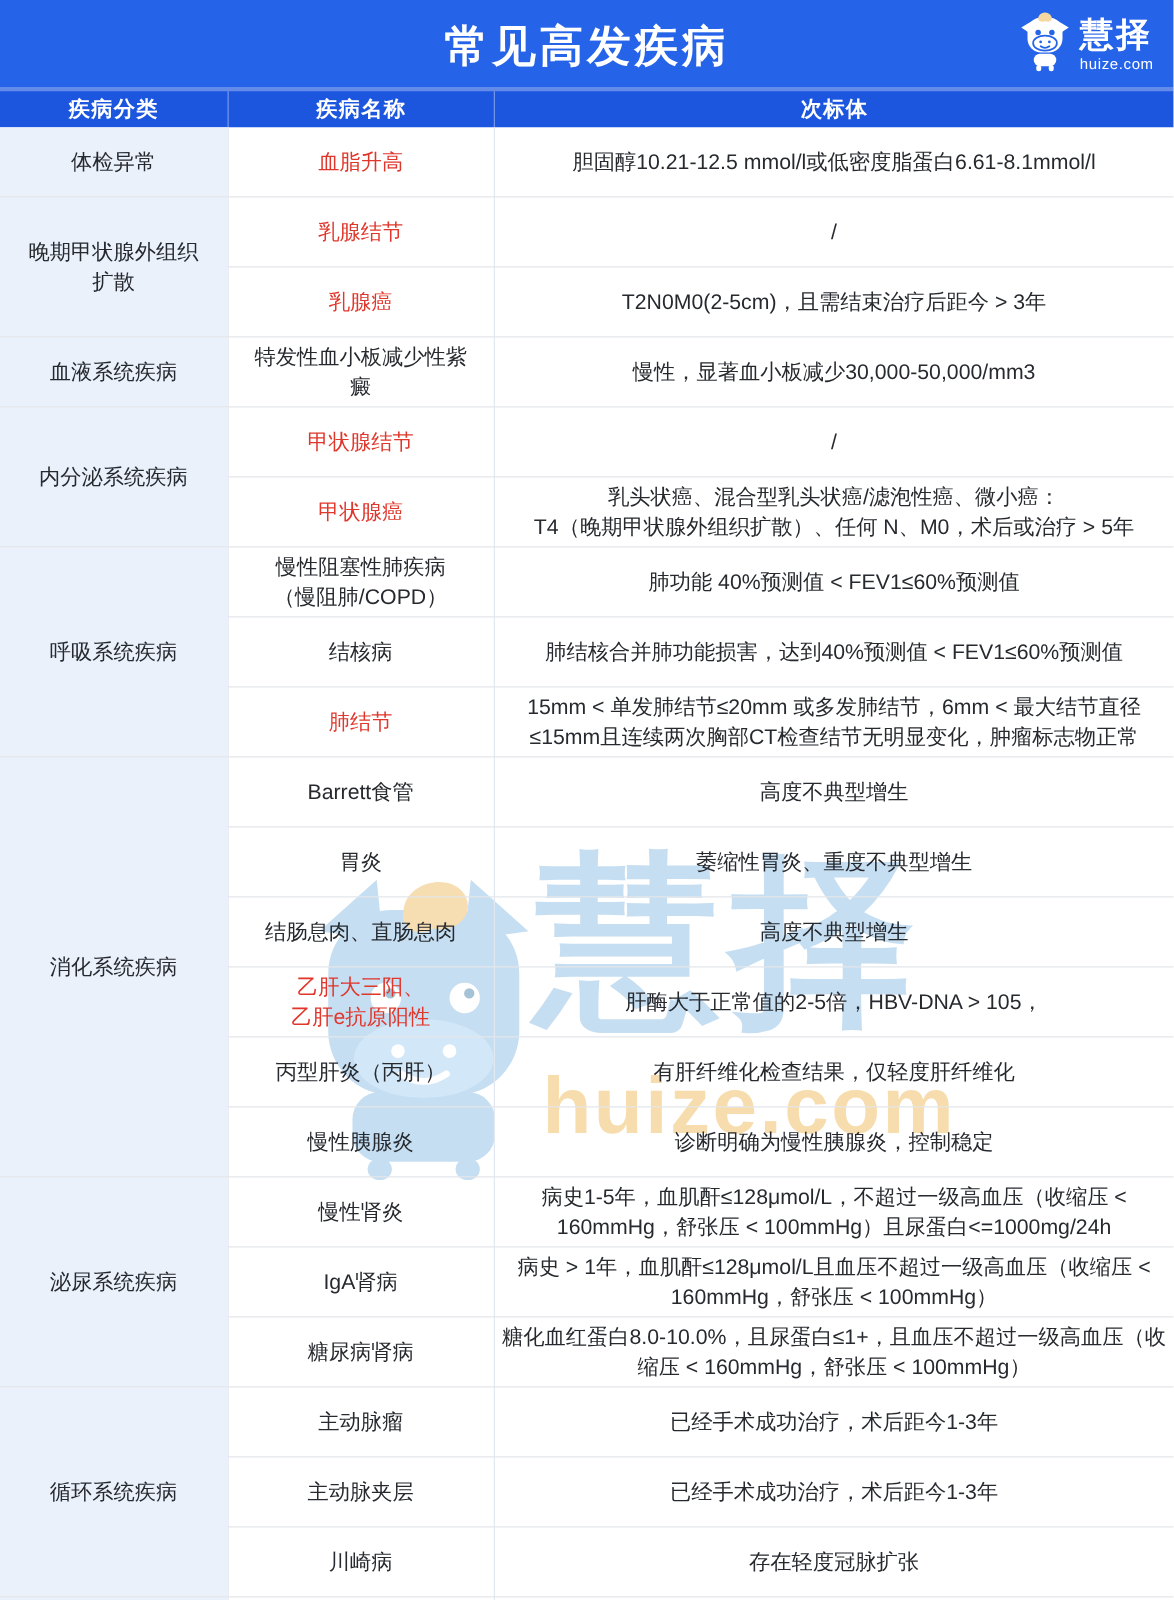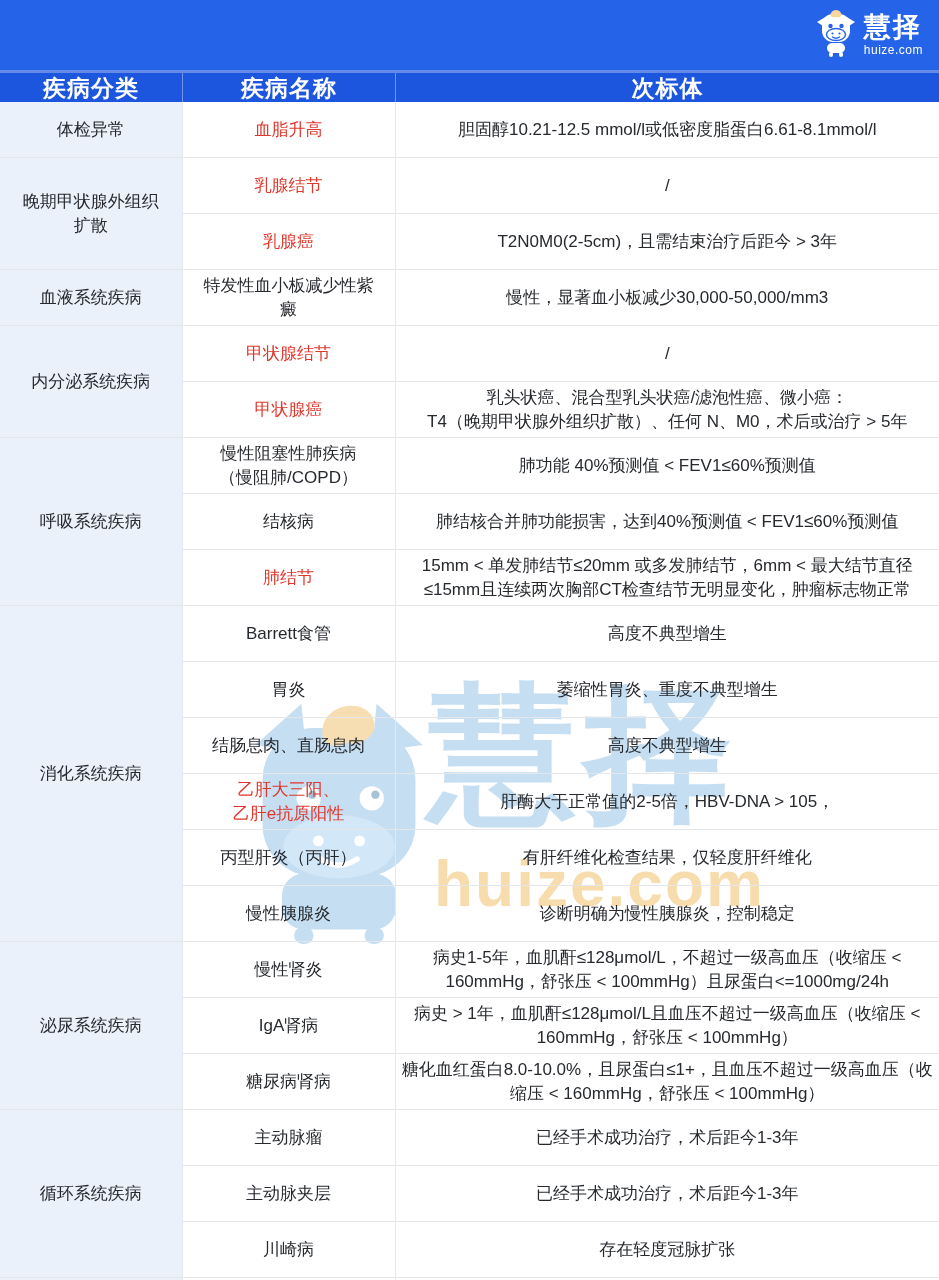--- a/index.html
+++ b/index.html
@@ -28,21 +28,21 @@
   .brand-domain{color:#fff;font-size:12px;margin-top:3px;letter-spacing:.5px;}
 
   
   .thead{
     display:grid;grid-template-columns:182px 213px 1fr;
     background:var(--table-header-blue);height:29px;
     border-top:3px solid rgba(255,255,255,.32);
   }
   .thead .th{
     display:flex;align-items:center;justify-content:center;
-    color:#fff;font-size:23px;font-weight:bold;letter-spacing:1px;
+    color:#fff;font-size:17px;font-weight:bold;letter-spacing:1px;
   }
   .thead .th + .th{border-left:1px solid rgba(255,255,255,.38);text-align:center;}
 
   
   .table-zone{position:relative;background:#fff;}
   table{width:100%;border-collapse:collapse;table-layout:fixed;position:relative;z-index:2;background:transparent;}
   col.c1{width:182px;} col.c2{width:213px;}
   td{height:51px;padding:2px 18px;text-align:center;vertical-align:middle;
      border-bottom:1px solid var(--border-gray);line-height:24px;font-size:17px;color:#26292e;}
   td.cat{background:var(--category-bg);border-right:1px solid var(--border-col);}
@@ -57,20 +57,21 @@
            color:var(--watermark-blue);letter-spacing:8px;opacity:.8;line-height:1;}
   .wm-domain{position:absolute;left:186px;top:158px;font-size:64px;font-weight:bold;
            color:var(--watermark-yellow);opacity:.85;letter-spacing:2px;line-height:1;}
 </style>
 </head>
 <body>
 
 <div class="page">
 
   <header class="banner">
+    <div class="page-title">常见高发疾病</div>
     <div class="brand">
       <span>
         <svg width="42" height="50" viewBox="0 0 42 50" aria-hidden="true">
           <polygon points="2,14 12,8 11,20" fill="#fff"></polygon>
           <polygon points="40,14 30,8 31,20" fill="#fff"></polygon>
           <rect x="7" y="6" width="28" height="28" rx="11" fill="#fff"></rect>
           <path d="M16 5 C18 1 24 1 26 5 C28 9 23 10 21 9 C19 10 14 9 16 5 Z" fill="#f6d79f"></path>
           <circle cx="15.5" cy="18" r="2.2" fill="#2563e8"></circle>
           <circle cx="26.5" cy="18" r="2.2" fill="#2563e8"></circle>
           <ellipse cx="21" cy="26.5" rx="9.5" ry="6" fill="#fff" stroke="#2563e8" stroke-width="1.4"></ellipse>

